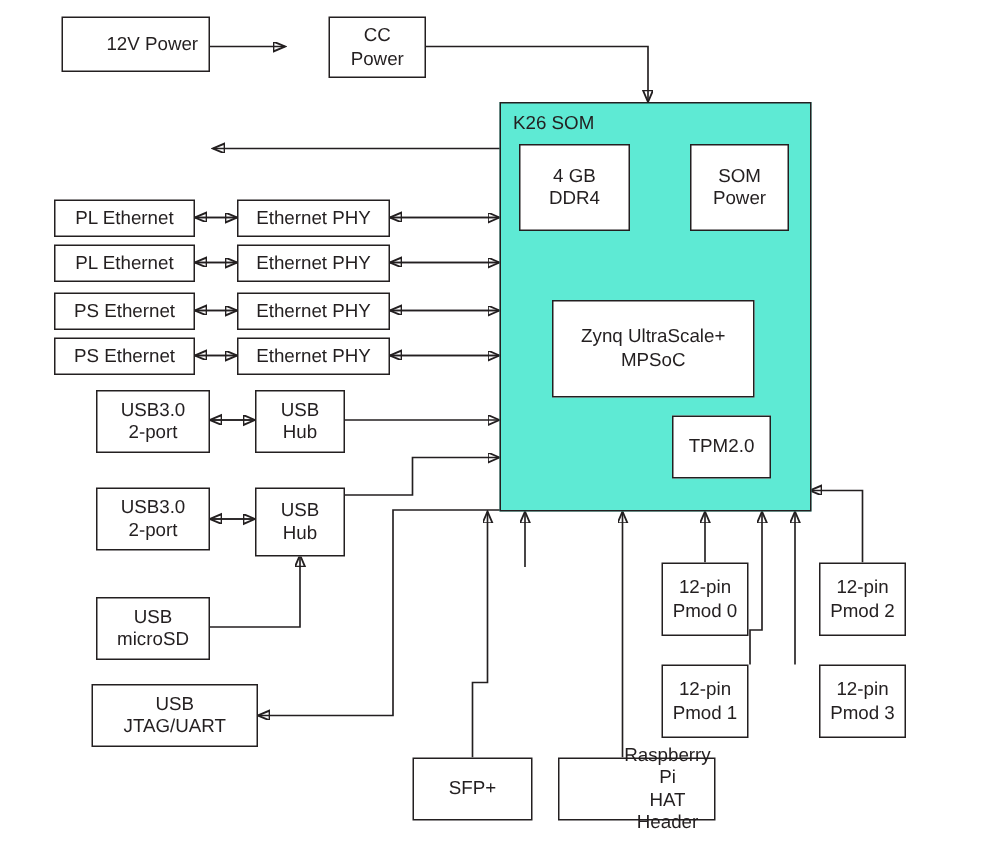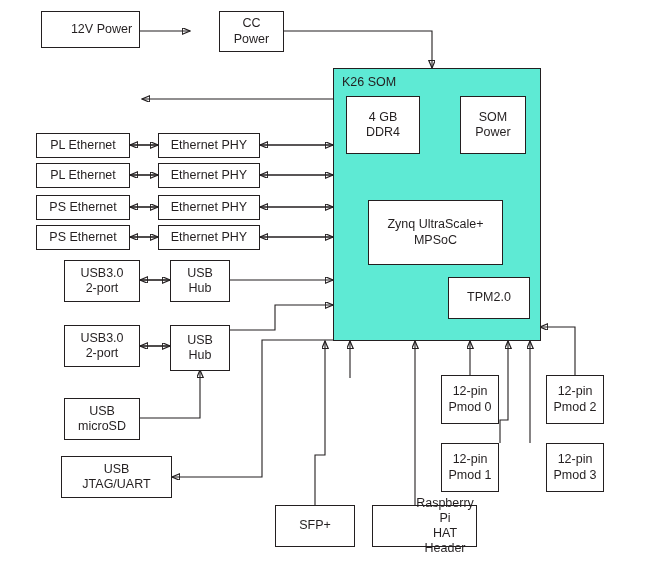--- a/index.html
+++ b/index.html
@@ -175,16 +175,16 @@
     <span class="som-label">K26 SOM</span>
 
     <div class="box inner" style="left:12px; top:27px; width:74px; height:58px;">4 GB
 DDR4</div>
     <div class="box inner" style="left:104px; top:27px; width:66px; height:58px;margin-left:22px;">SOM
 Power</div>
 
     <div class="box inner" style="left:34px; top:115px; width:135px; height:65px;margin-top:16px;">Zynq UltraScale+
 MPSoC</div>
 
-    <div class="box inner" style="left:114px; top:208px; width:82px; height:42px;text-align:center;">TPM2.0</div>
+    <div class="box inner" style="left:114px; top:208px; width:66px; height:42px;text-align:center;">TPM2.0</div>
   </div>
 
 </div>
 
 </body></html>

